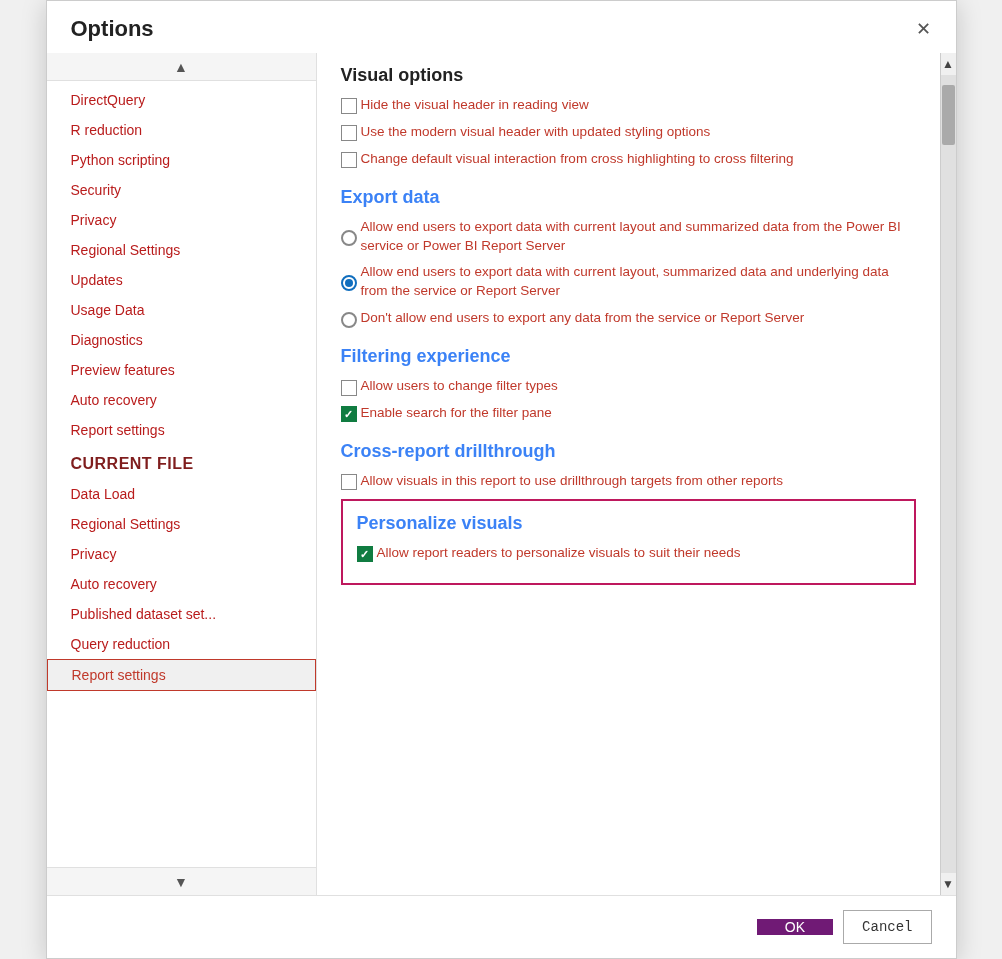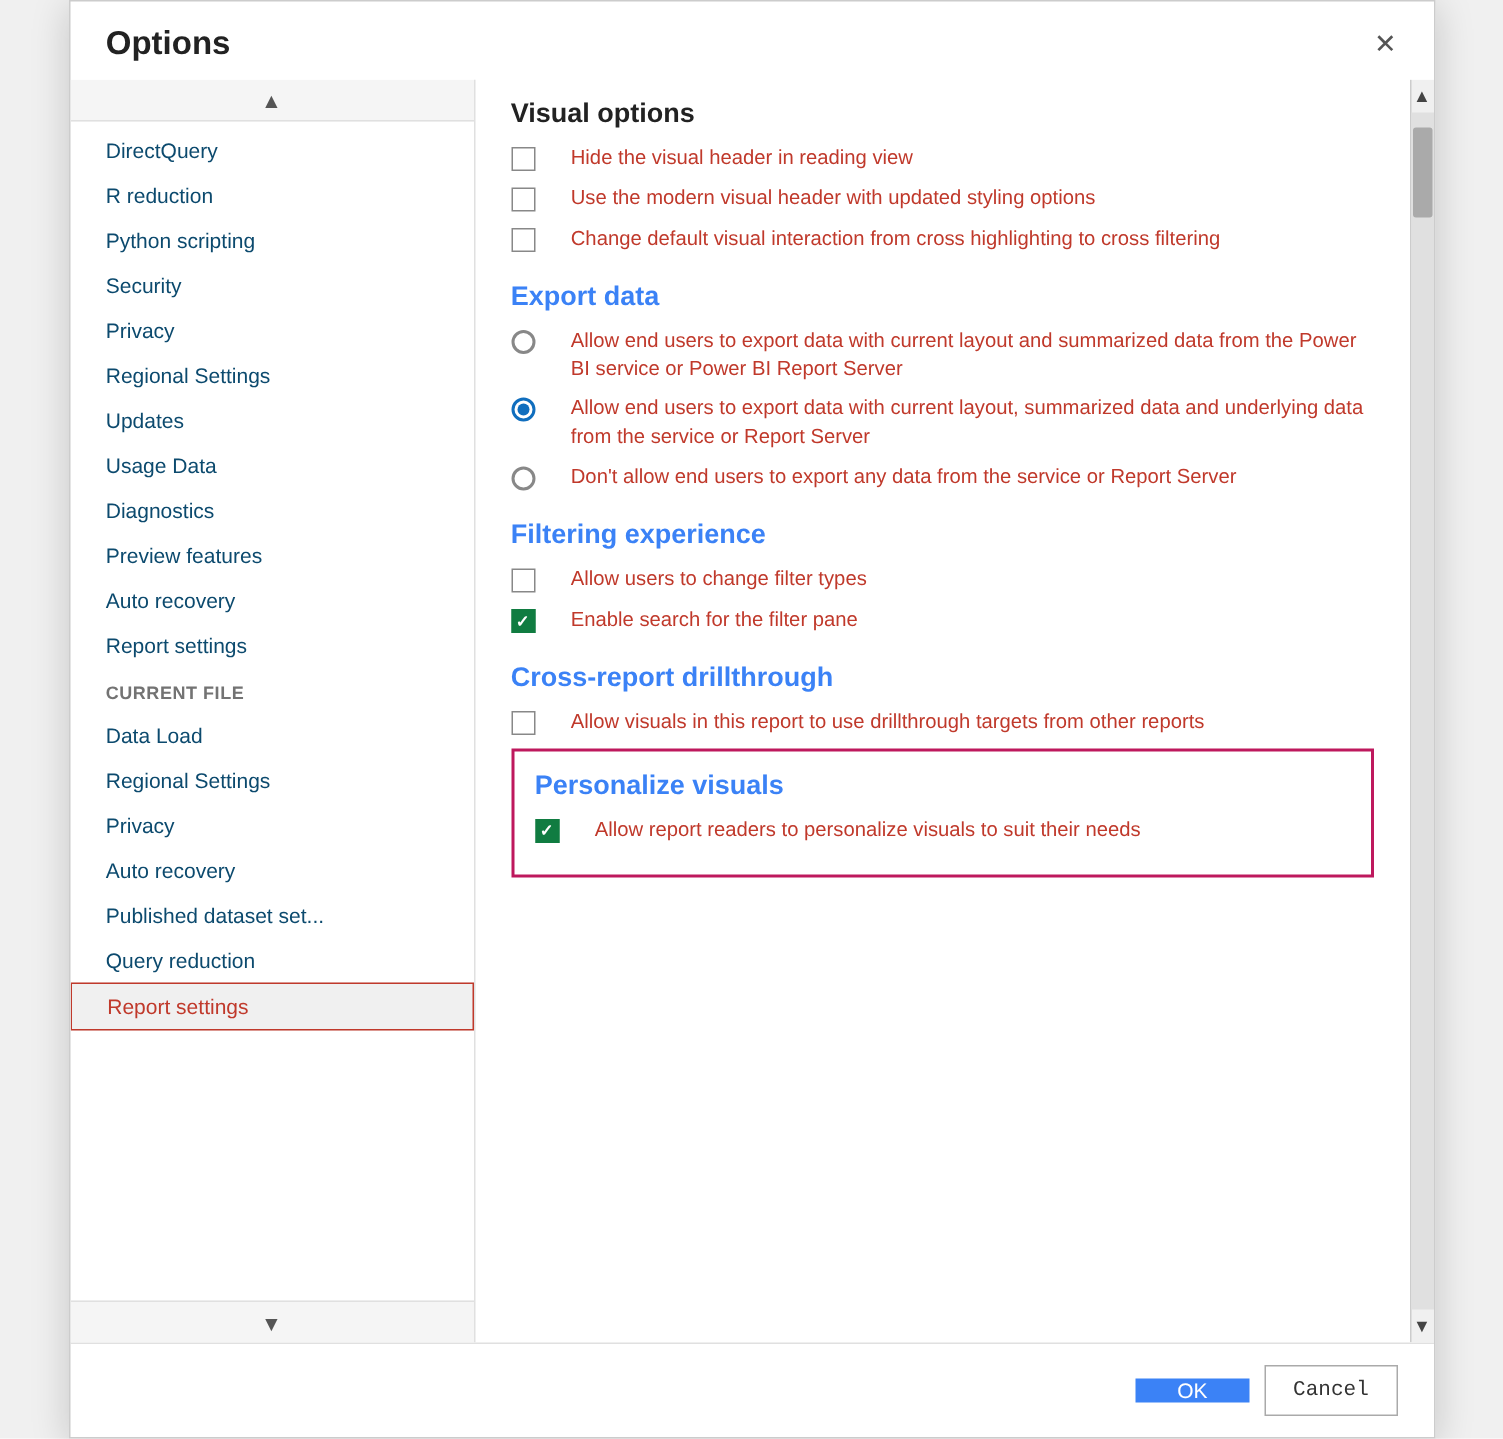--- a/index.html
+++ b/index.html
@@ -64,35 +64,35 @@
     .sidebar-scroll {
       flex: 1;
       overflow-y: auto;
       padding: 4px 0;
     }
     .sidebar-scroll::-webkit-scrollbar { width: 8px; }
     .sidebar-scroll::-webkit-scrollbar-thumb { background: #c0c0c0; }
     .sidebar-item {
       padding: 7px 16px 7px 24px;
       font-size: 14px;
-      color: #0c4a6e;
+      color: #b91c1c;
       cursor: pointer;
       white-space: nowrap;
     }
     .sidebar-item.active {
       background: #f0f0f0;
       border: 1px solid #c0392b;
       color: #c0392b;
       font-weight: 500;
     }
     .sidebar-section-header {
       padding: 10px 16px 6px 24px;
-      font-size: 12px;
+      font-size: 16px;
       font-weight: 700;
-      color: #737373;
+      color: #7f1d1d;
       letter-spacing: 0.03em;
     }
     .sidebar-scroll-btn {
       width: 100%;
       height: 28px;
       background: #f5f5f5;
       border: none;
       border-top: 1px solid #e0e0e0;
       cursor: pointer;
       display: flex;
@@ -124,23 +124,23 @@
     .content-scroll::-webkit-scrollbar-thumb { background: #aaa; border-radius: 2px; }
     .content-scroll::-webkit-scrollbar-track { background: #e8e8e8; }
     .section-title {
       font-size: 18px;
       font-weight: 600;
       color: #3b82f6;
       margin: 18px 0 10px 0;
     }
     .option-row {
       display: flex;
-      align-items: flex-start;
+      align-items: center;
       margin-bottom: 8px;
-      gap: 24px;
+      gap: 4px;
     }
     .option-row label {
       font-size: 13.5px;
       color: #c0392b;
       line-height: 1.4;
       cursor: pointer;
     }
     .checkbox-checked {
       width: 16px;
       height: 16px;
@@ -207,21 +207,21 @@
     .dialog-footer {
       display: flex;
       align-items: center;
       justify-content: flex-end;
       padding: 14px 24px;
       gap: 10px;
       border-top: 1px solid #e0e0e0;
       flex-shrink: 0;
     }
     .btn-ok {
-      background: #3b82f6;
+      background: #701a75;
       color: #fff;
       border: none;
       padding: 0 28px;
       font-size: 14px;
       cursor: pointer;
       font-family: inherit;
     }
     .btn-cancel {
       background: #fff;
       color: #333;

